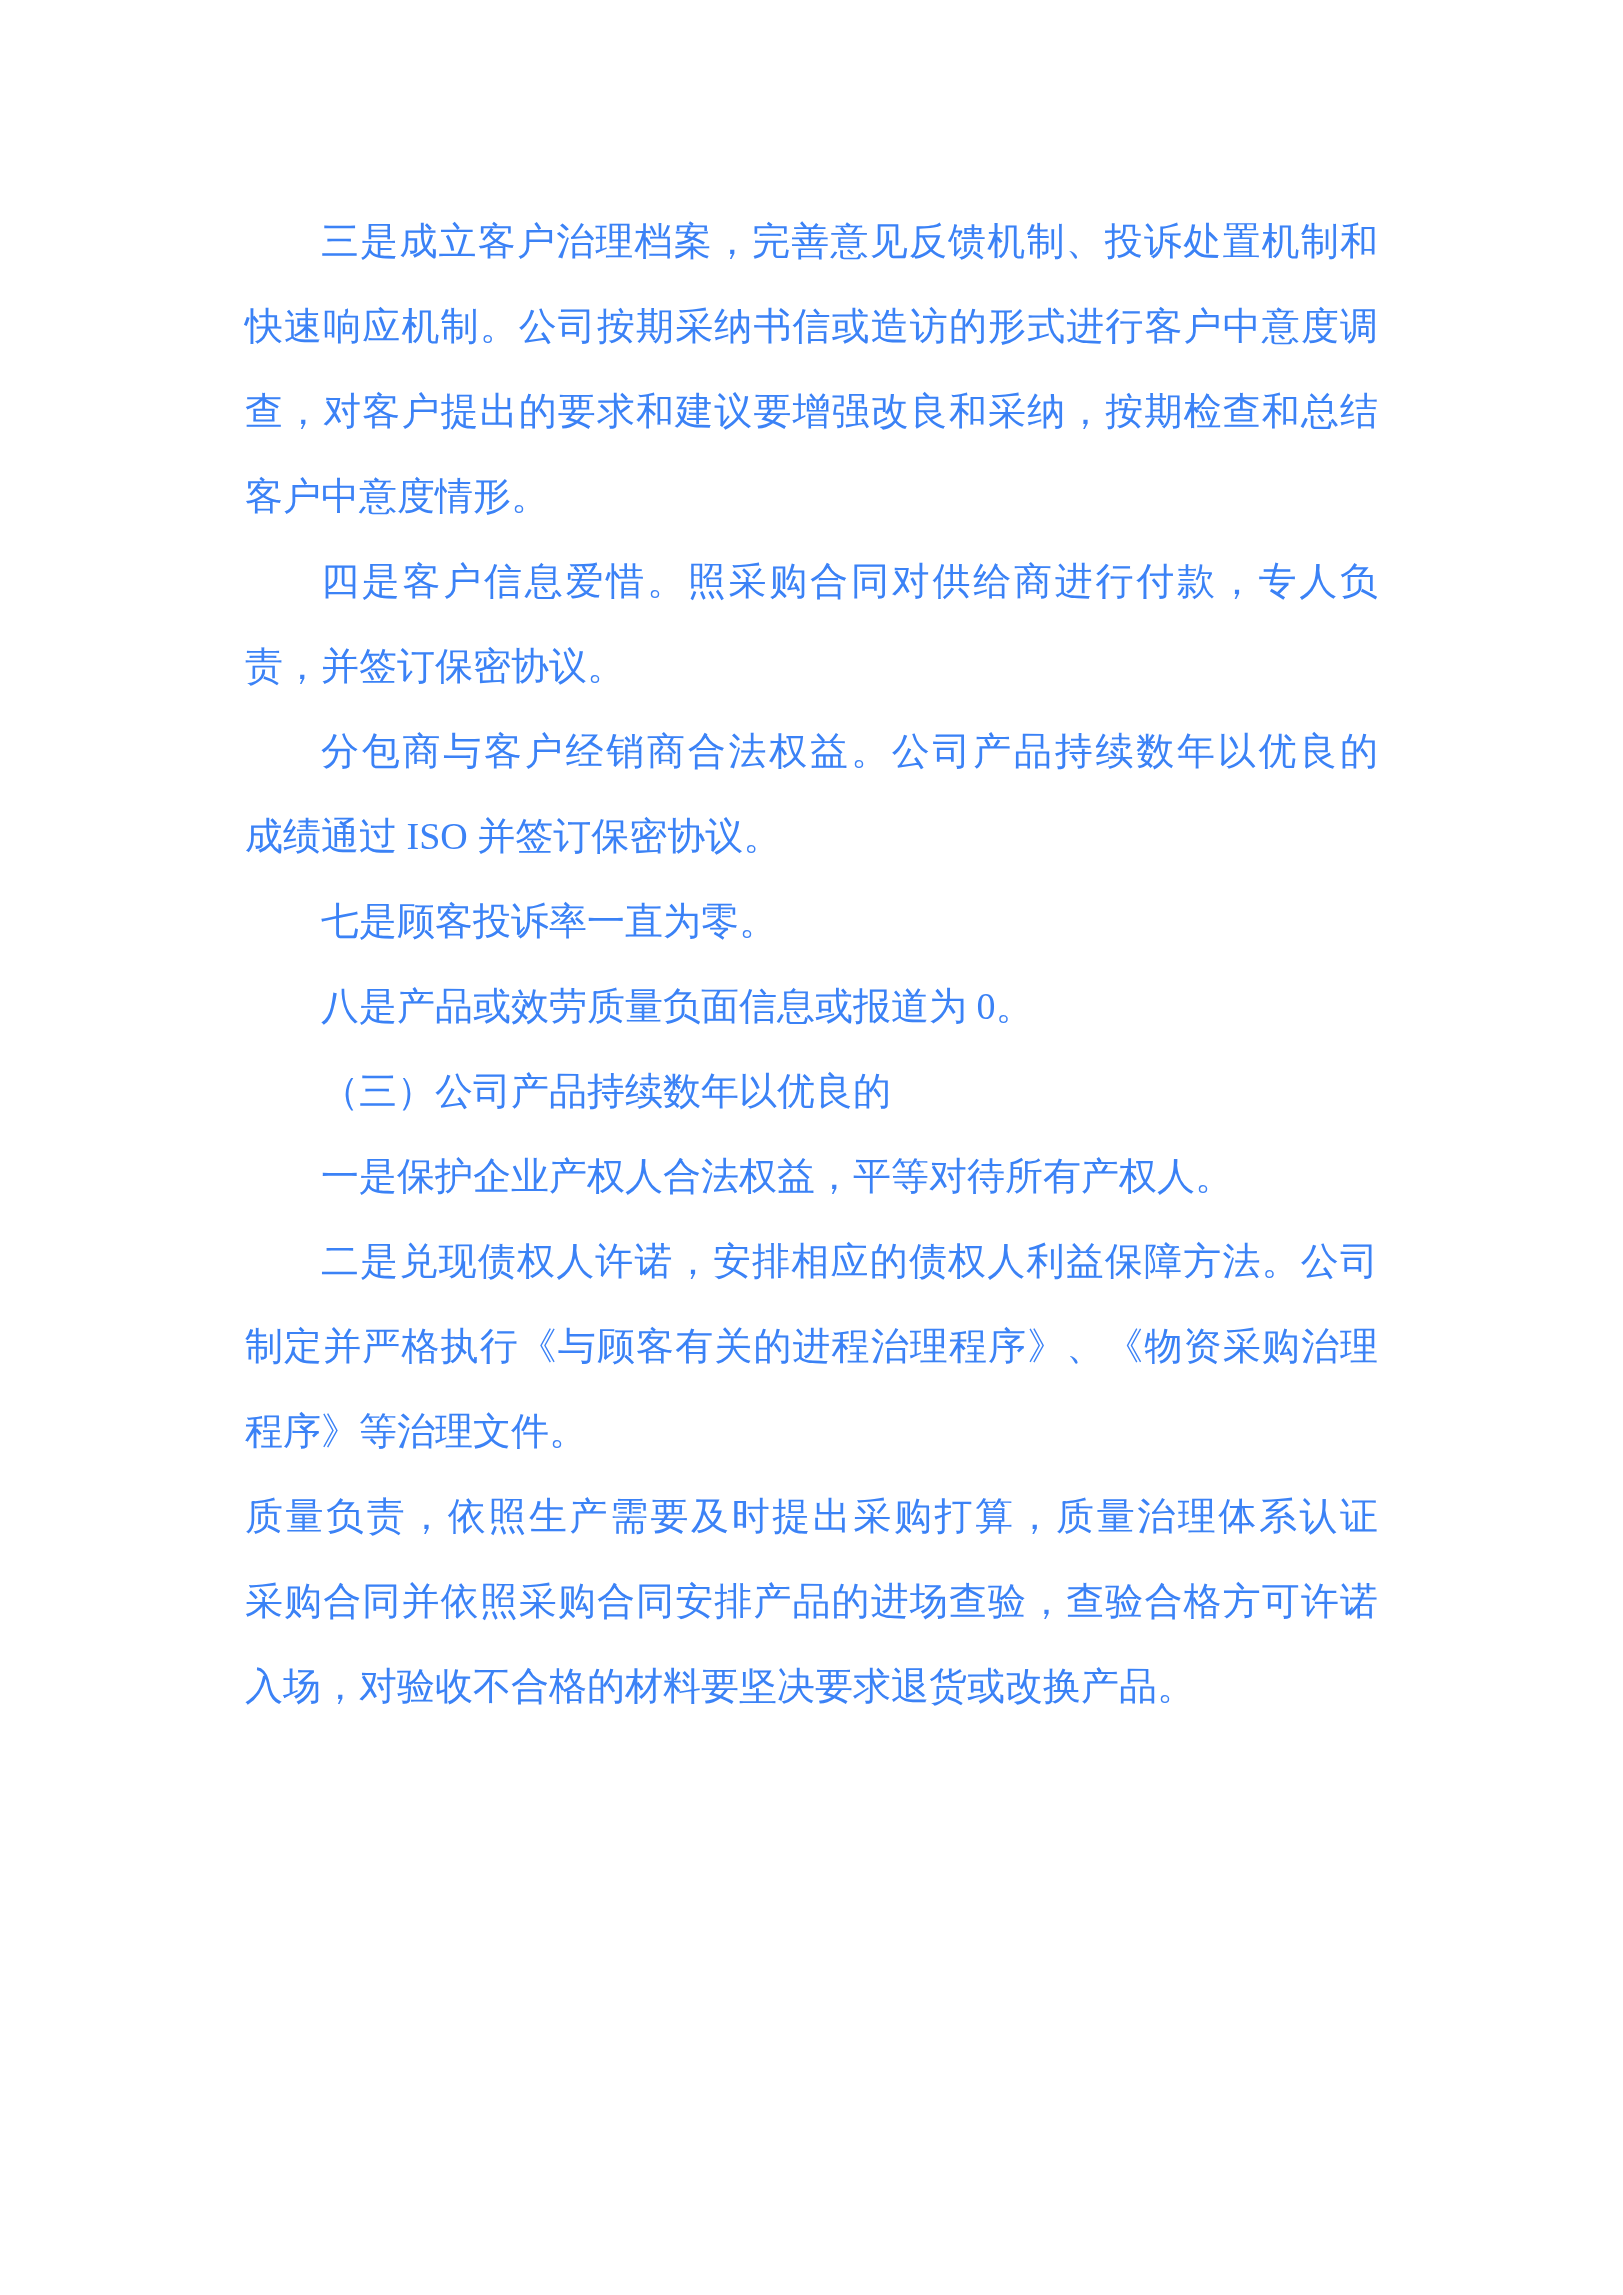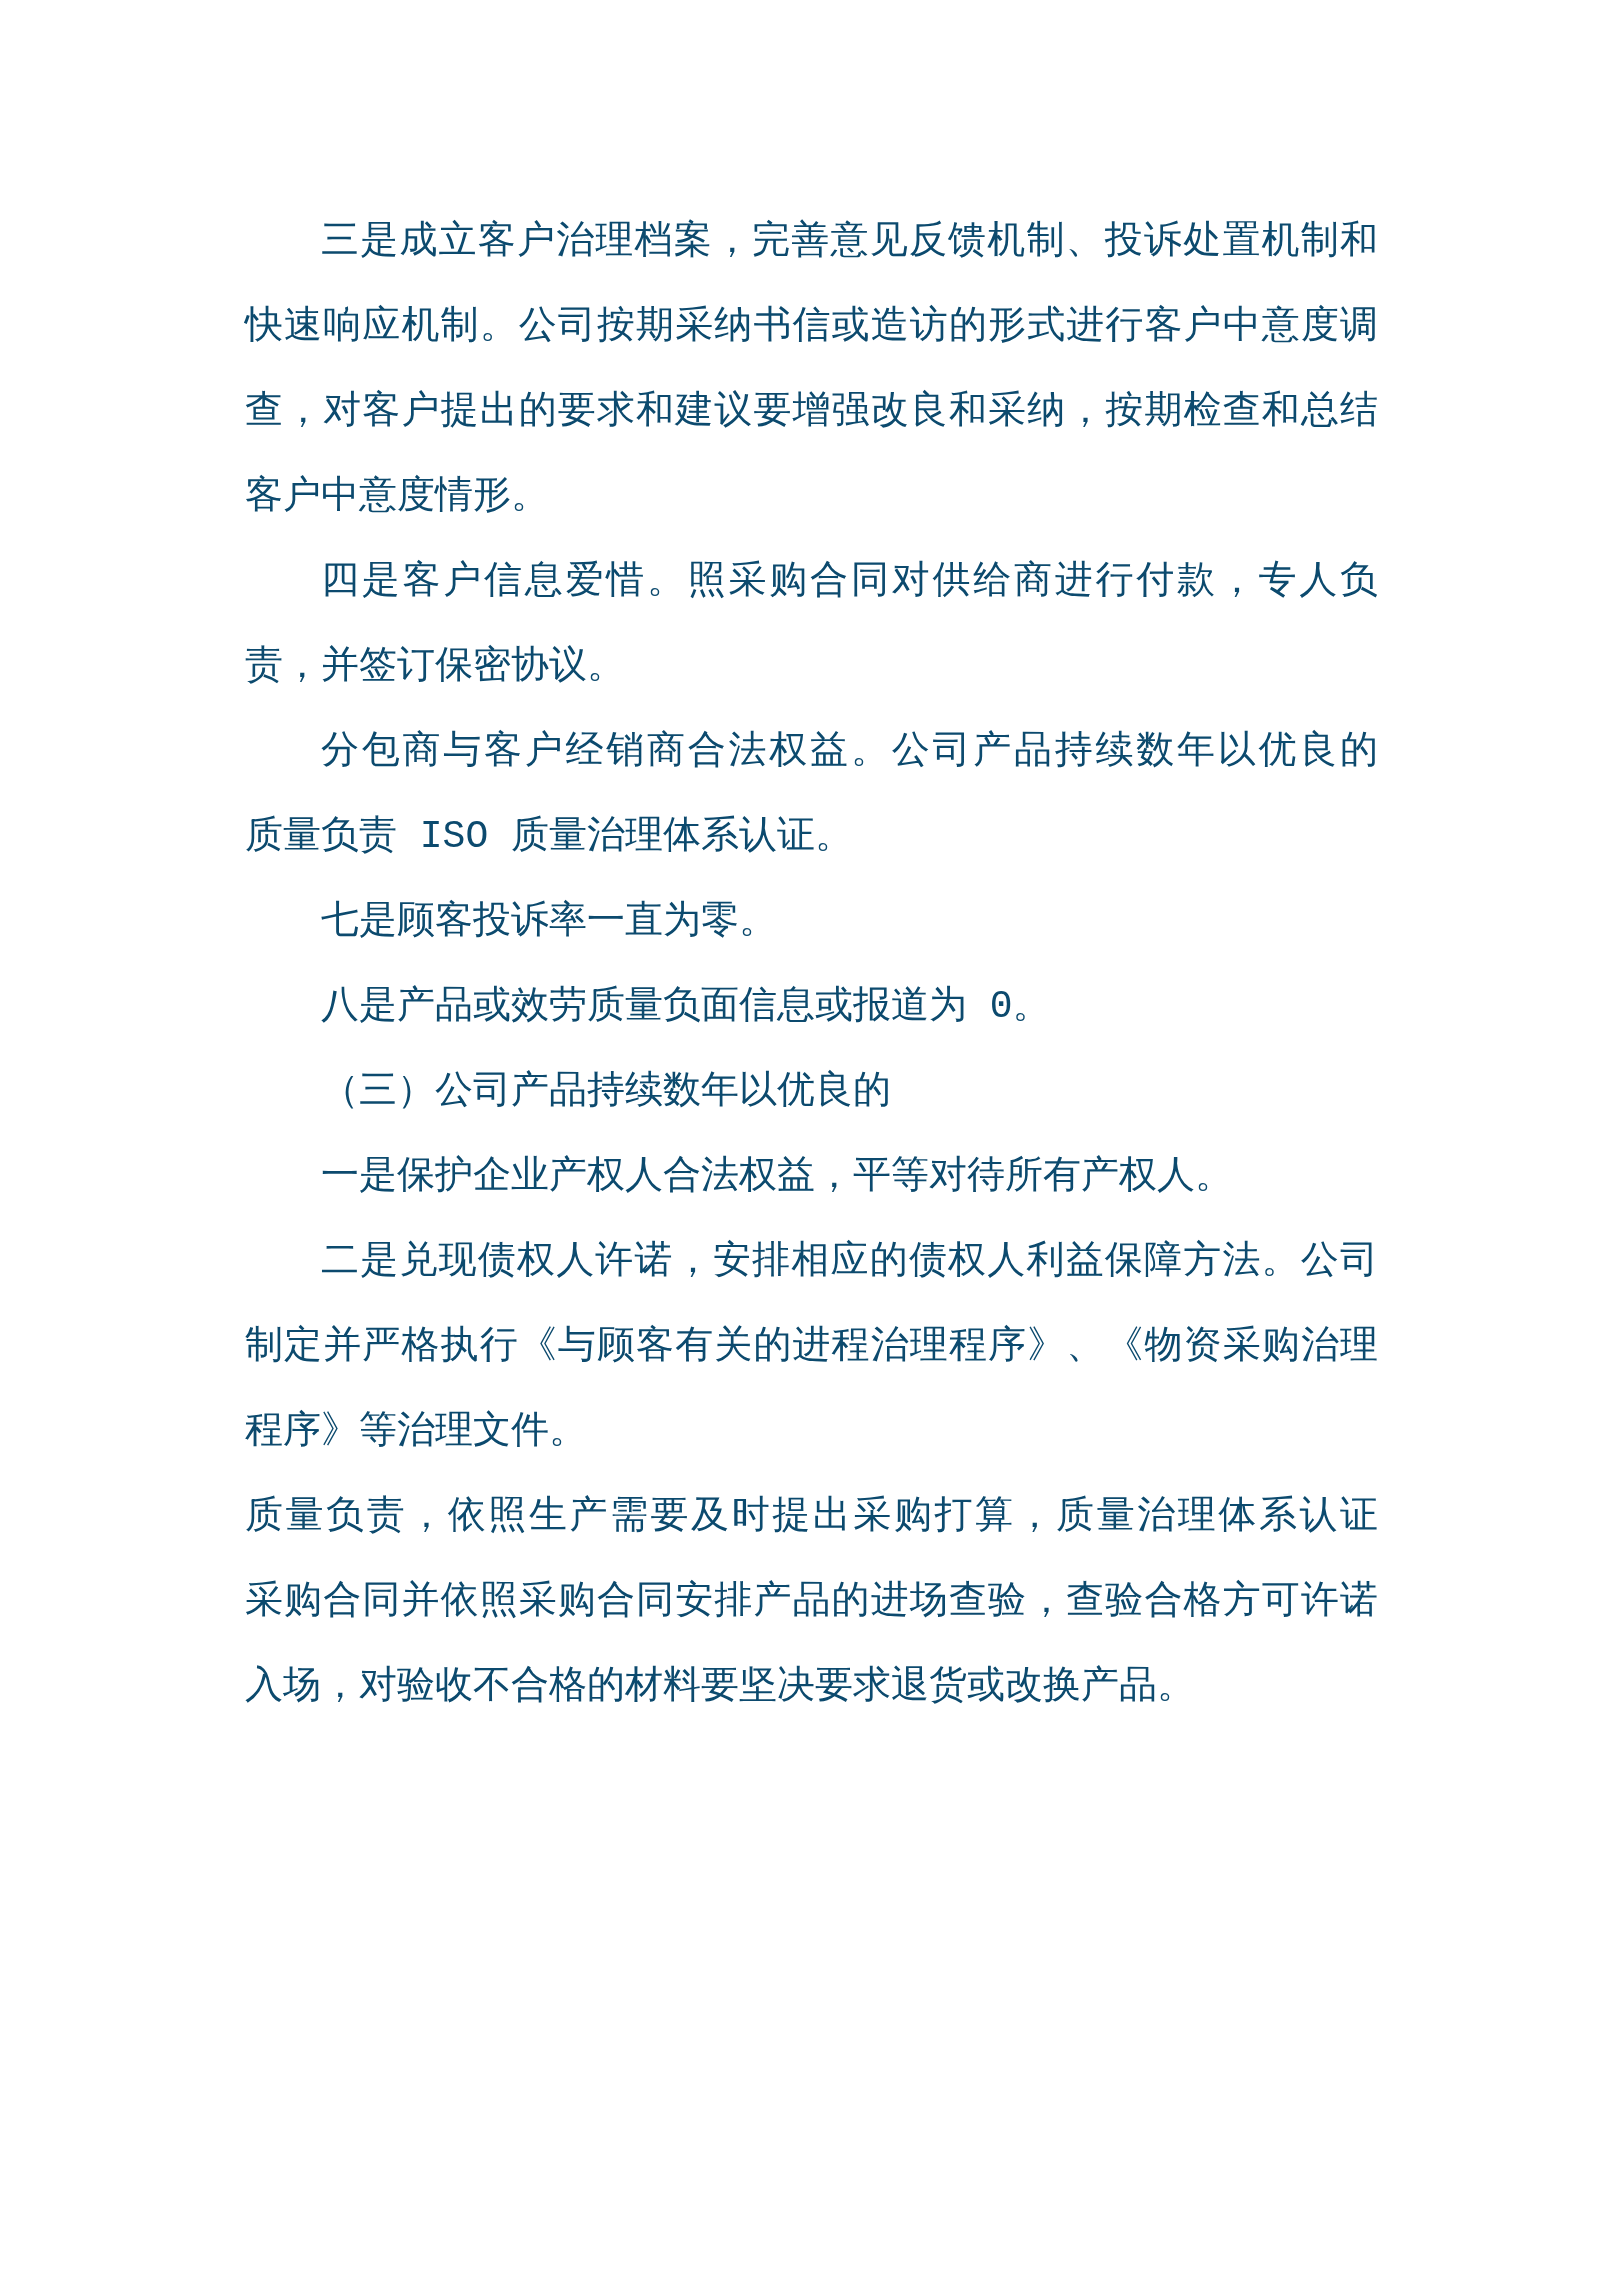--- a/index.html
+++ b/index.html
@@ -12,24 +12,24 @@
     width: 1623px;
     height: 2295px;
     background: #ffffff;
     overflow: hidden;
   }
   .text-block {
     position: absolute;
     left: 245px;
     top: 199px;
     width: 1133px;
-    font-family: Liberation Mono, monospace;
+    font-family: Liberation Serif, serif;
     font-size: 38px;
     line-height: 85px;
-    color: #0c4a6e;
+    color: #3b82f6;
     font-weight: 400;
   }
   .paragraph {
     margin: 0;
     padding: 0;
   }
   .line {
     width: 100%;
     white-space: normal;
   }
@@ -58,21 +58,21 @@
         <div class="line fill">快速响应机制。公司按期采纳书信或造访的形式进行客户中意度调</div>
         <div class="line fill">查，对客户提出的要求和建议要增强改良和采纳，按期检查和总结</div>
         <div class="line end">客户中意度情形。</div>
       </div>
       <div class="paragraph">
         <div class="line indent fill">四是客户信息爱惜。照采购合同对供给商进行付款，专人负</div>
         <div class="line end">责，并签订保密协议。</div>
       </div>
       <div class="paragraph">
         <div class="line indent fill">分包商与客户经销商合法权益。公司产品持续数年以优良的</div>
-        <div class="line end">质量负责 ISO 质量治理体系认证。</div>
+        <div class="line end">成绩通过 ISO 并签订保密协议。</div>
       </div>
       <div class="paragraph">
         <div class="line indent end">七是顾客投诉率一直为零。</div>
       </div>
       <div class="paragraph">
         <div class="line indent end">八是产品或效劳质量负面信息或报道为 0。</div>
       </div>
       <div class="paragraph">
         <div class="line indent end">（三）公司产品持续数年以优良的</div>
       </div>

